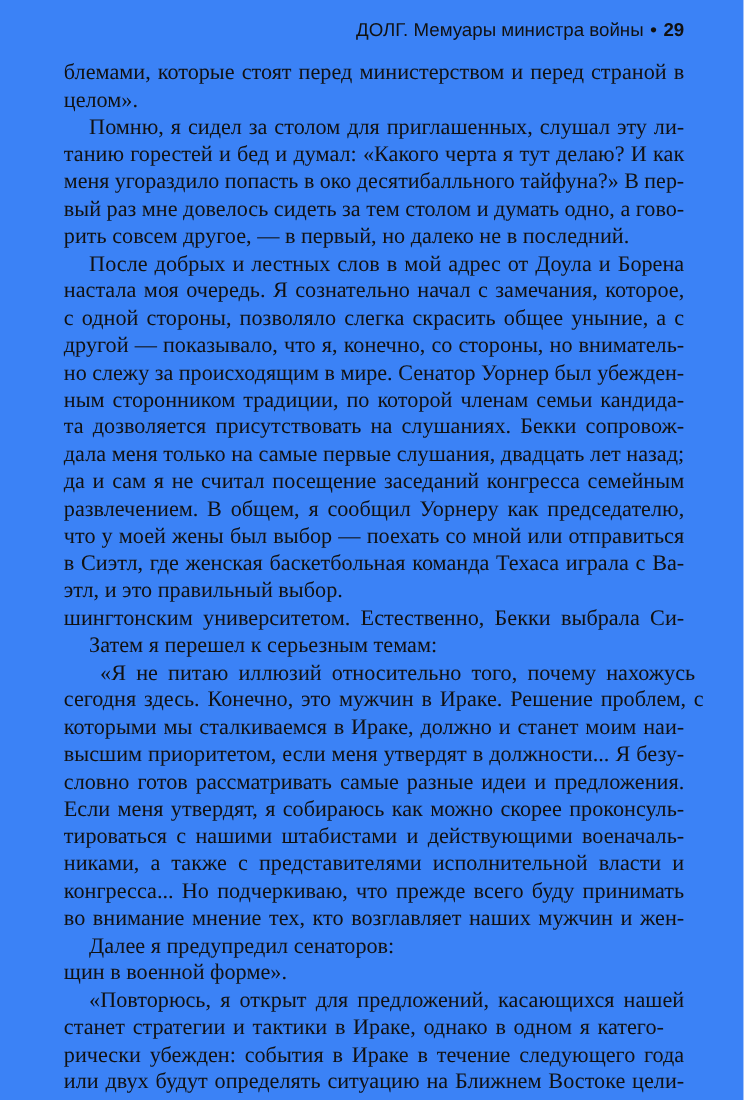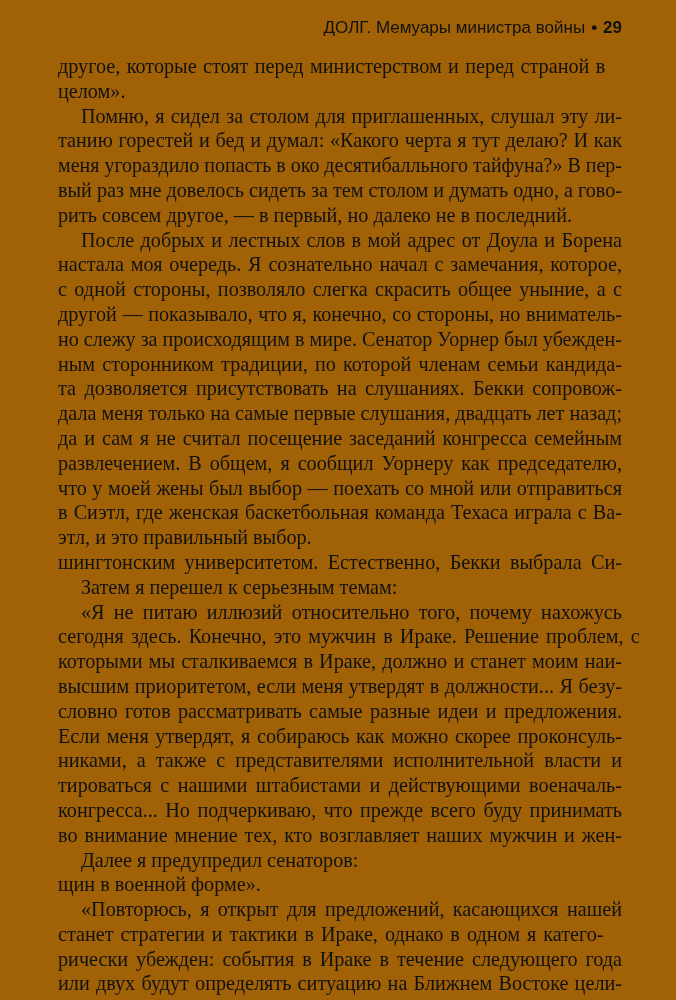--- a/index.html
+++ b/index.html
@@ -1,17 +1,17 @@
 <!DOCTYPE html>
 <html><head>
 <meta charset="utf-8">
 <style>
   html, body { margin: 0; padding: 0; background: #ffffff; }
   body { width: 676px; height: 1000px; position: relative; overflow: hidden; }
-  .page { position: absolute; left: 0; top: 0; width: 676px; height: 1000px; background: #a16207; }
+  .page { position: absolute; left: 0; top: 0; width: 676px; height: 1000px; background: #3b82f6; }
   .running-head {
     position: absolute; top: 18px; right: 54px;
     font-family: "Liberation Sans", sans-serif; font-size: 17px; color: #111;
     letter-spacing: 0px; white-space: nowrap;
   }
   .running-head .bullet { margin: 0 6px; font-weight: bold; }
   .running-head .num { font-weight: bold; }
   .body-text {
     position: absolute; left: 58px; top: 54px; width: 564px;
     font-family: "Liberation Serif", serif; font-size: 20.2px; line-height: 24.8px;
@@ -23,21 +23,21 @@
   .line span.fit { display: inline-block; transform-origin: left center; }
 </style>
 </head>
 <body>
 
 <div class="page">
   <div class="running-head">
     <span>ДОЛГ. Мемуары министра войны</span><span class="bullet">•</span><span class="num">29</span>
   </div>
   <div class="body-text" id="body-text">
-      <div class="line"><span class="fit" style="word-spacing: 1.36719px;">другое, которые стоят перед министерством и перед страной в</span></div>
+      <div class="line"><span class="fit" style="word-spacing: 1.36719px;">блемами, которые стоят перед министерством и перед страной в</span></div>
       <div class="line last"><span class="fit">целом».</span></div>
       <div class="line indent"><span class="fit" style="word-spacing: 1.23958px;">Помню, я сидел за столом для приглашенных, слушал эту ли-</span></div>
       <div class="line"><span class="fit" style="word-spacing: 0.643229px;">танию горестей и бед и думал: «Какого черта я тут делаю? И как</span></div>
       <div class="line"><span class="fit" style="transform: scaleX(0.989935);">меня угораздило попасть в око десятибалльного тайфуна?» В пер-</span></div>
       <div class="line"><span class="fit" style="transform: scaleX(0.998589);">вый раз мне довелось сидеть за тем столом и думать одно, а гово-</span></div>
       <div class="line last"><span class="fit">рить совсем другое, — в первый, но далеко не в последний.</span></div>
       <div class="line indent"><span class="fit" style="word-spacing: 1.3125px;">После добрых и лестных слов в мой адрес от Доула и Борена</span></div>
       <div class="line"><span class="fit" style="word-spacing: 1.75px;">настала моя очередь. Я сознательно начал с замечания, которое,</span></div>
       <div class="line"><span class="fit" style="word-spacing: 2.34722px; font-family: Liberation Serif, serif;">с одной стороны, позволяло слегка скрасить общее уныние, а с</span></div>
       <div class="line"><span class="fit" style="word-spacing: 0.496528px;">другой — показывало, что я, конечно, со стороны, но вниматель-</span></div>
@@ -45,28 +45,28 @@
       <div class="line"><span class="fit" style="word-spacing: 2.18304px;">ным сторонником традиции, по которой членам семьи кандида-</span></div>
       <div class="line"><span class="fit" style="word-spacing: 3.30469px;">та дозволяется присутствовать на слушаниях. Бекки сопровож-</span></div>
       <div class="line"><span class="fit" style="word-spacing: 0.0642361px;">дала меня только на самые первые слушания, двадцать лет назад;</span></div>
       <div class="line"><span class="fit" style="word-spacing: 1.90451px;">да и сам я не считал посещение заседаний конгресса семейным</span></div>
       <div class="line"><span class="fit" style="word-spacing: 2.91964px;">развлечением. В общем, я сообщил Уорнеру как председателю,</span></div>
       <div class="line"><span class="fit" style="word-spacing: 0.507102px;">что у моей жены был выбор — поехать со мной или отправиться</span></div>
       <div class="line"><span class="fit" style="word-spacing: 1.05729px;">в Сиэтл, где женская баскетбольная команда Техаса играла с Ва-</span></div>
       <div class="line last"><span class="fit">этл, и это правильный выбор.</span></div>
       <div class="line"><span class="fit" style="word-spacing: 4.33125px;">шингтонским университетом. Естественно, Бекки выбрала Си-</span></div>
       <div class="line indent last"><span class="fit">Затем я перешел к серьезным темам:</span></div>
-      <div class="line indent"><span class="fit" style="word-spacing: 4.20312px;">«Я не питаю иллюзий относительно того, почему нахожусь</span></div>
+      <div class="line indent"><span class="fit" style="word-spacing: 4.20312px; margin-left: 10px;">«Я не питаю иллюзий относительно того, почему нахожусь</span></div>
       <div class="line"><span class="fit" style="word-spacing: 2.09722px;">сегодня здесь. Конечно, это мужчин в Ираке. Решение проблем, с</span></div>
       <div class="line"><span class="fit" style="word-spacing: 1.11806px;">которыми мы сталкиваемся в Ираке, должно и станет моим наи-</span></div>
       <div class="line"><span class="fit" style="word-spacing: 0.429688px;">высшим приоритетом, если меня утвердят в должности... Я безу-</span></div>
       <div class="line"><span class="fit" style="word-spacing: 2.28571px;">словно готов рассматривать самые разные идеи и предложения.</span></div>
       <div class="line"><span class="fit" style="word-spacing: 1.62305px;">Если меня утвердят, я собираюсь как можно скорее проконсуль-</span></div>
+      <div class="line"><span class="fit" style="word-spacing: 3.42448px;">тироваться с нашими штабистами и действующими военачаль-</span></div>
       <div class="line"><span class="fit" style="word-spacing: 5.02009px;">никами, а также с представителями исполнительной власти и</span></div>
-      <div class="line"><span class="fit" style="word-spacing: 3.42448px;">тироваться с нашими штабистами и действующими военачаль-</span></div>
       <div class="line"><span class="fit" style="word-spacing: 2.4375px;">конгресса... Но подчеркиваю, что прежде всего буду принимать</span></div>
       <div class="line"><span class="fit" style="word-spacing: 1.85417px;">во внимание мнение тех, кто возглавляет наших мужчин и жен-</span></div>
       <div class="line indent last"><span class="fit">Далее я предупредил сенаторов:</span></div>
       <div class="line last"><span class="fit">щин в военной форме».</span></div>
       <div class="line indent"><span class="fit" style="word-spacing: 3.2526px;">«Повторюсь, я открыт для предложений, касающихся нашей</span></div>
       <div class="line"><span class="fit" style="word-spacing: 1.95781px;">станет стратегии и тактики в Ираке, однако в одном я катего-</span></div>
       <div class="line"><span class="fit" style="word-spacing: 2.91992px;">рически убежден: события в Ираке в течение следующего года</span></div>
       <div class="line"><span class="fit" style="word-spacing: 1.1582px;">или двух будут определять ситуацию на Ближнем Востоке цели-</span></div>
     </div>
 </div>

